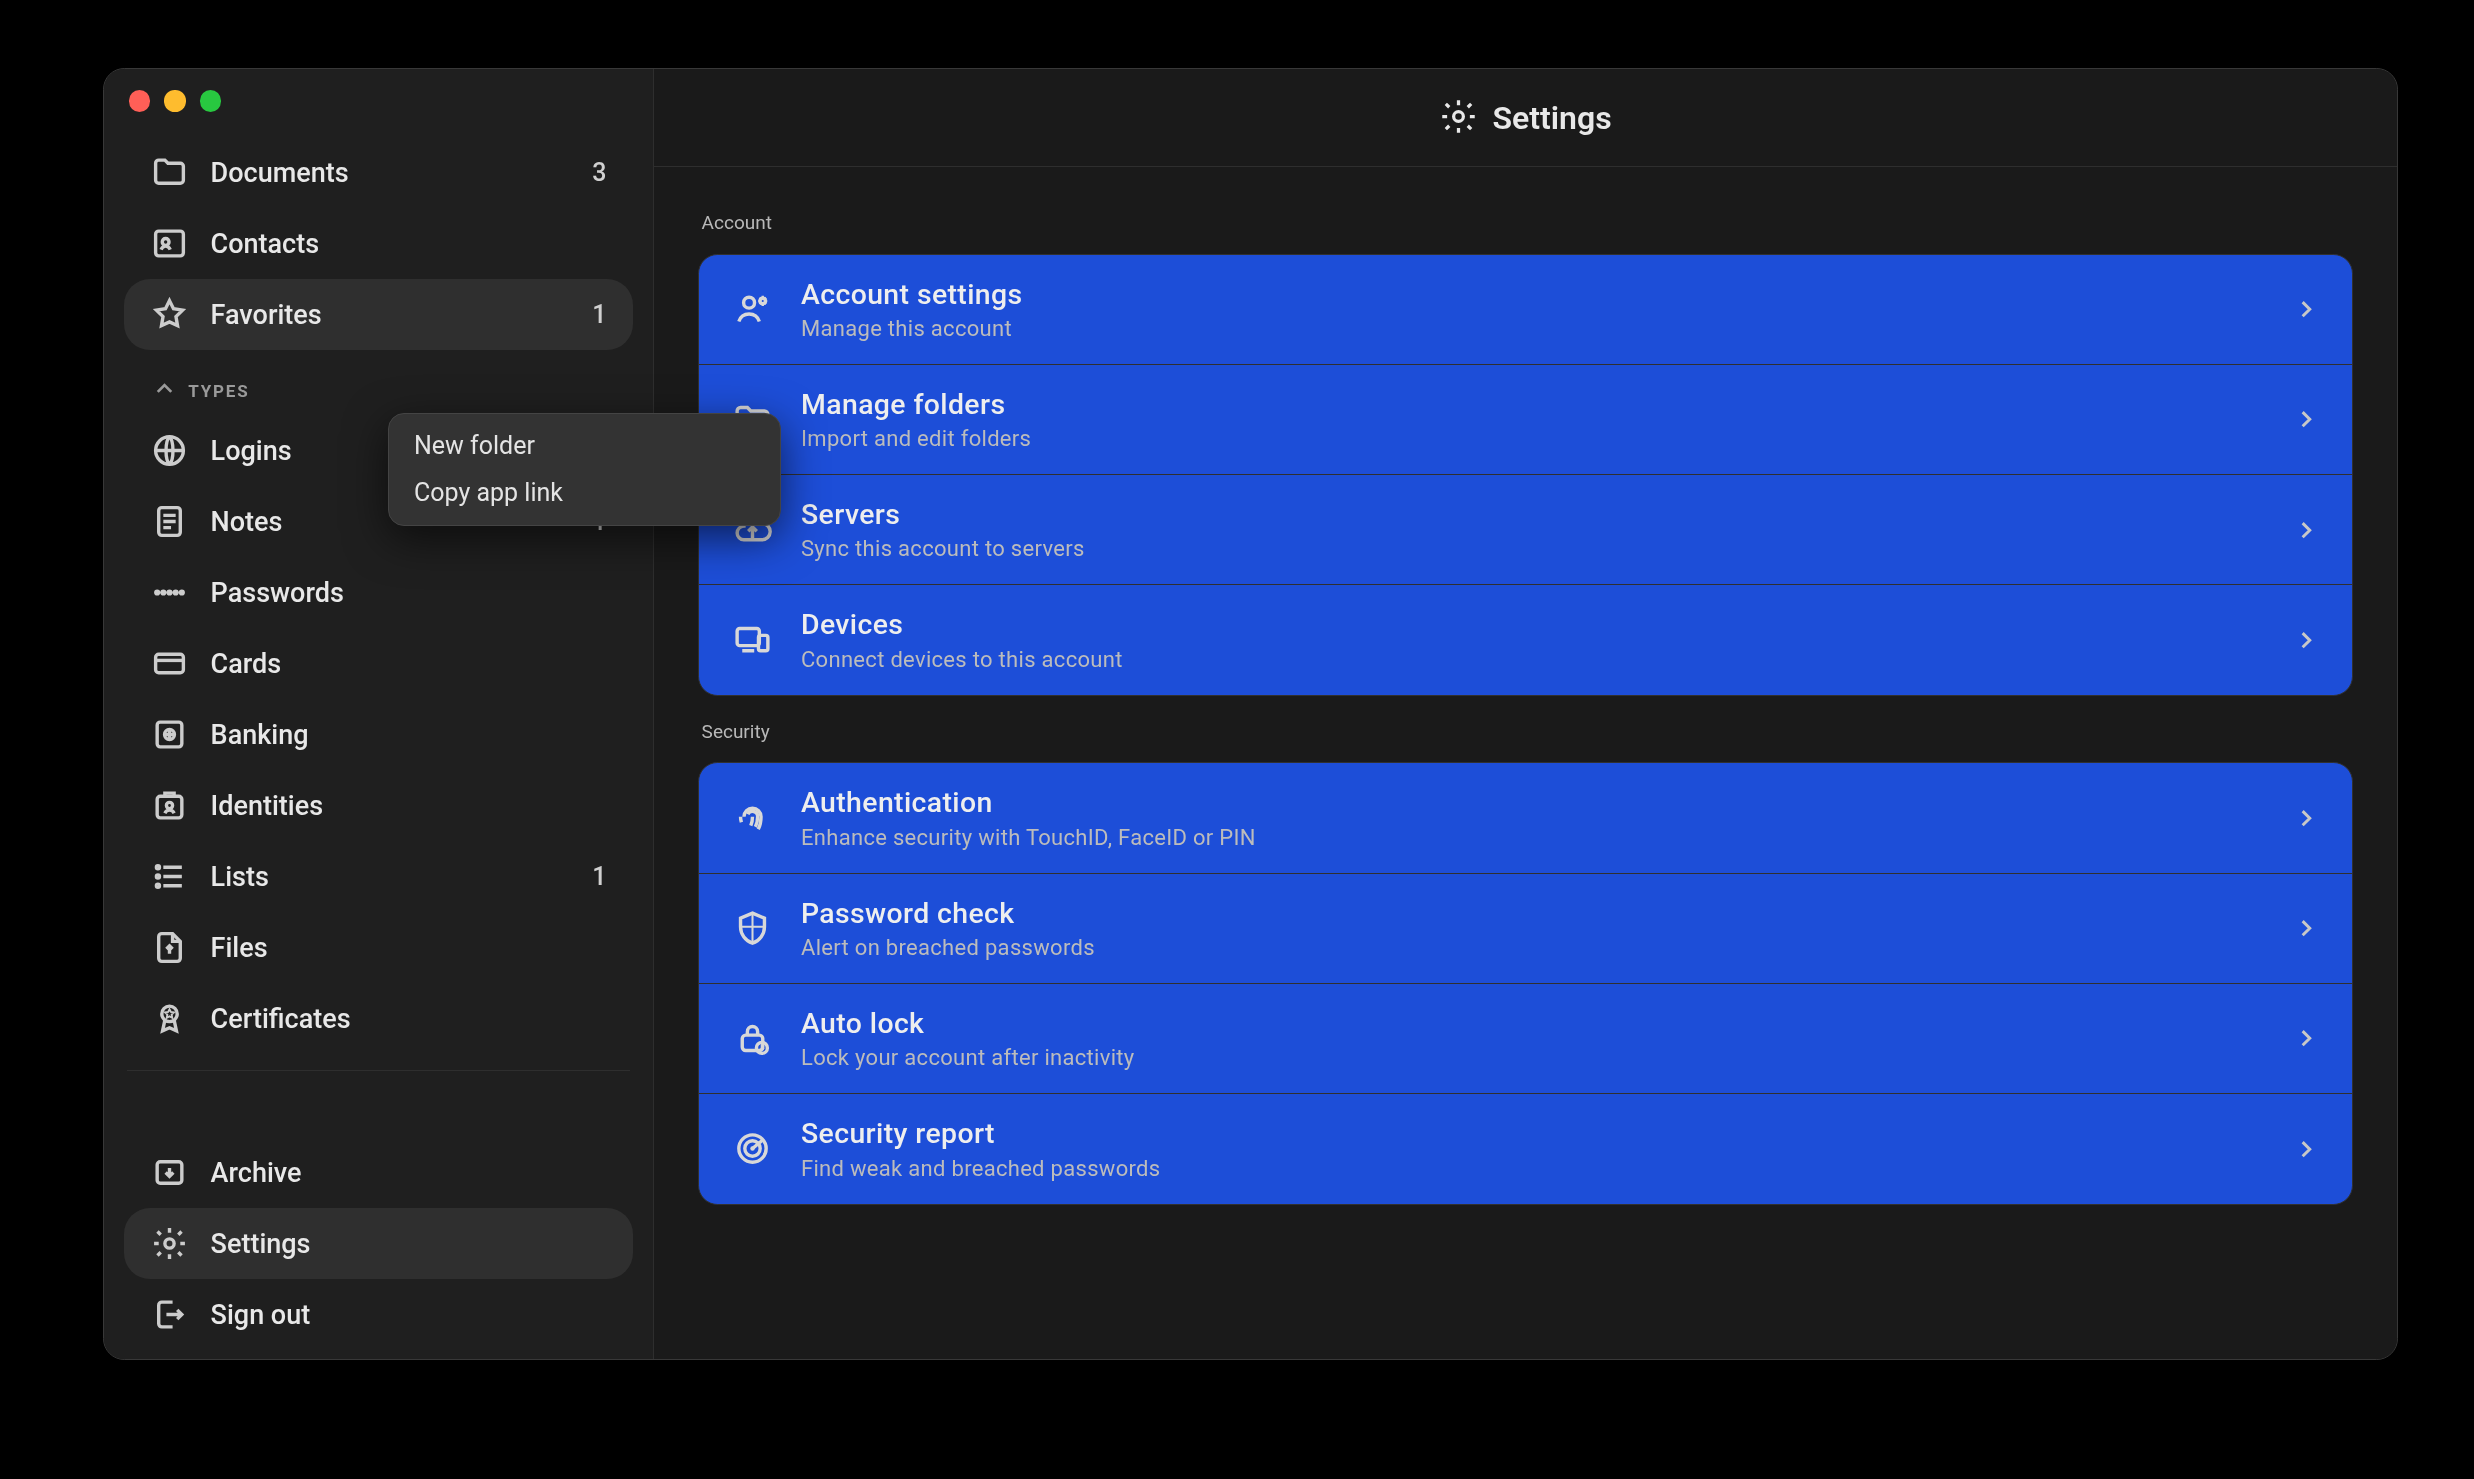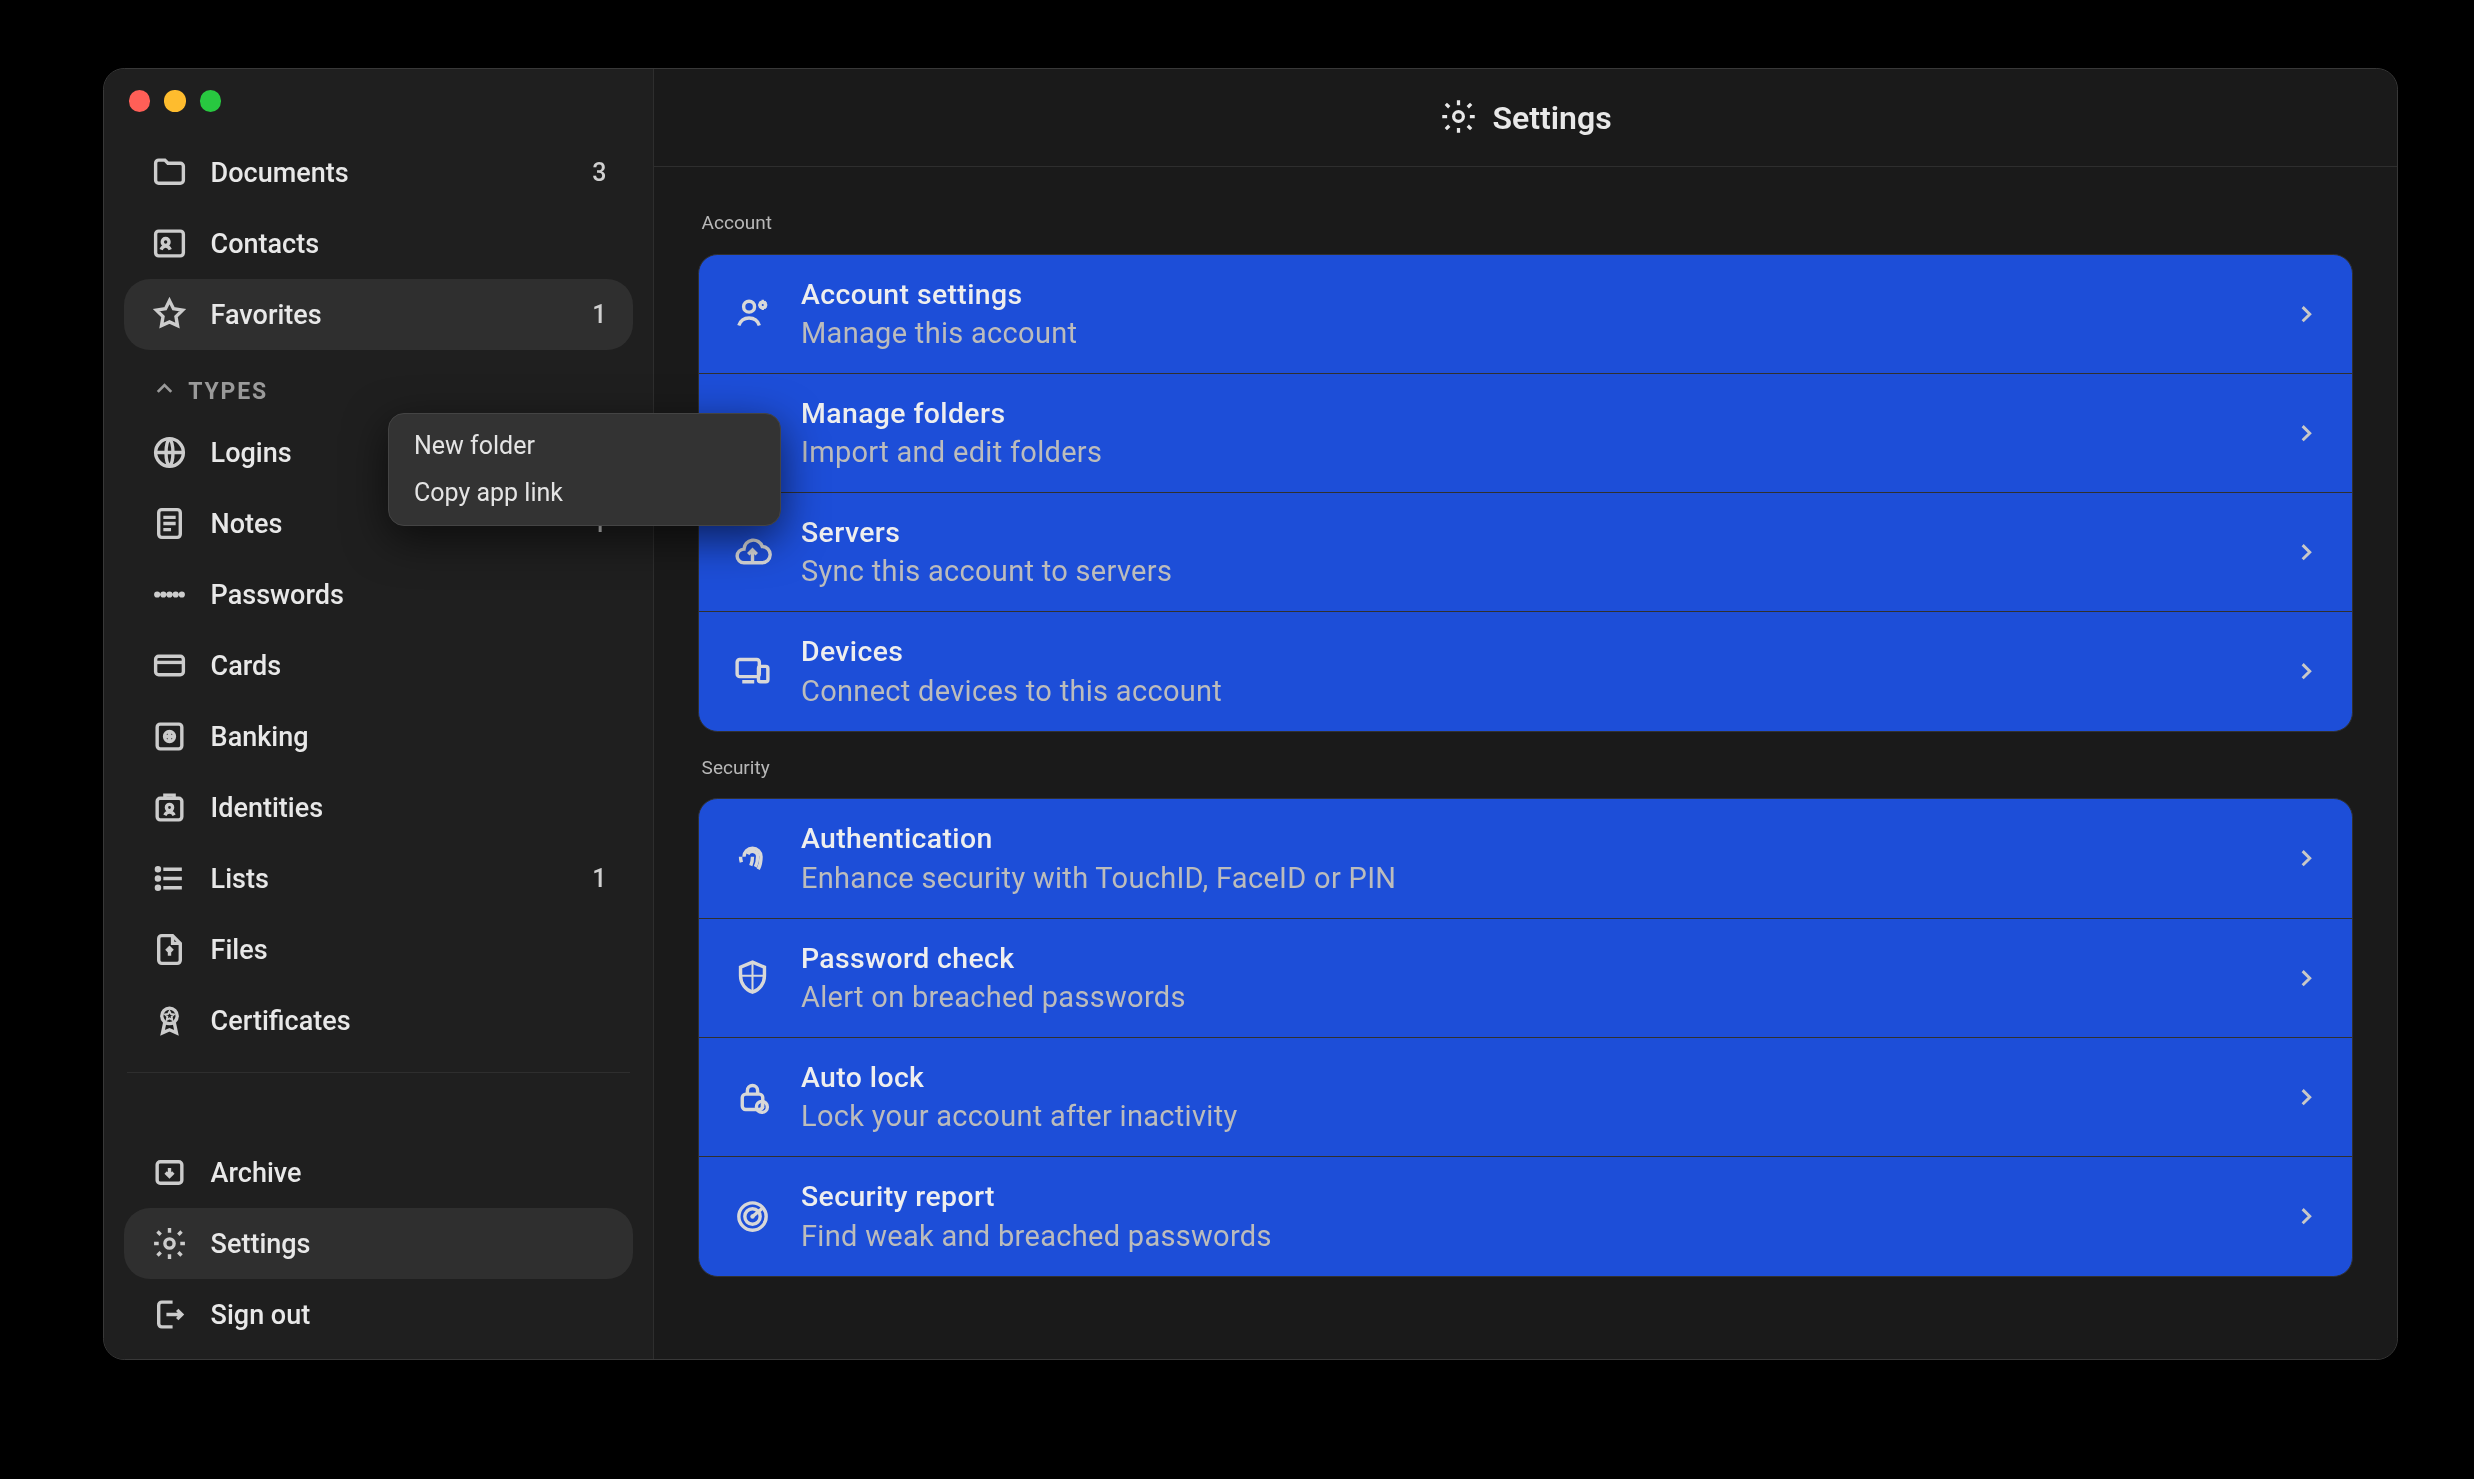--- a/index.html
+++ b/index.html
@@ -39,21 +39,21 @@
     font-size: 27px; font-weight: 500; color: #e8e8e8;
     cursor: pointer;
   }
   .side-item.selected { background: #2f2f2f; border-radius: 26px; }
   .side-item .count { margin-left: auto; color: #d0d0d0; font-size: 25px; }
   .side-item .ico { width: 37px; height: 37px; display:flex; align-items:center; justify-content:center; flex-shrink:0; }
   .side-item svg { width: 37px; height: 37px; stroke: #cccccc; fill: none; stroke-width: 2.2; }
   .section-header {
     display:flex; align-items:center; gap: 10.7px;
     padding: 25px 27px 9px 27px;
-    color: #9a9a9a; font-size: 23px; font-weight: 700; letter-spacing: 1.8px;
+    color: #9a9a9a; font-size: 17px; font-weight: 700; letter-spacing: 1.8px;
   }
   .section-header svg { width: 27px; height:27px; stroke:#9a9a9a; fill:none; stroke-width:2.5;}
   .divider { height:0.9px; background:#2e2e2e; margin: 16px 3.6px; }
   .top-group {}
   .bottom-group { margin-top: auto; padding-bottom: 9px; }
 
   
   .ctx-menu {
     position: absolute;
     left: 284px; top: 344px;
@@ -97,21 +97,21 @@
     display:flex; align-items:center; gap: 27px;
     padding: 23px 32px;
     border-bottom: 0.9px solid #303030;
     cursor: pointer;
   }
   .card-row:last-child { border-bottom: none; }
   .card-row .rico { width:43px; height:43px; display:flex; align-items:center; justify-content:center; flex-shrink:0;}
   .card-row .rico svg { width:41px; height:41px; stroke:#d8d8d8; fill:none; stroke-width:2;}
   .rtext { display:flex; flex-direction:column; gap:5.3px; }
   .rtitle { font-size: 28.4px; font-weight: 500; color:#eeeeee; letter-spacing: 0.4px;}
-  .rsub { font-size: 29px; color:#bcbcbc; letter-spacing: 0.3px;}
+  .rsub { font-size: 22px; color:#bcbcbc; letter-spacing: 0.3px;}
   .chev { margin-left:auto; width:28.4px; height:28.4px; }
   .chev svg { width:28.4px; height:28.4px; stroke:#c8c8c8; fill:none; stroke-width:2.5;}
 </style>
 </head>
 <body>
 
 <div class="viewport">
   <div class="window">
 
     <div class="sidebar">

